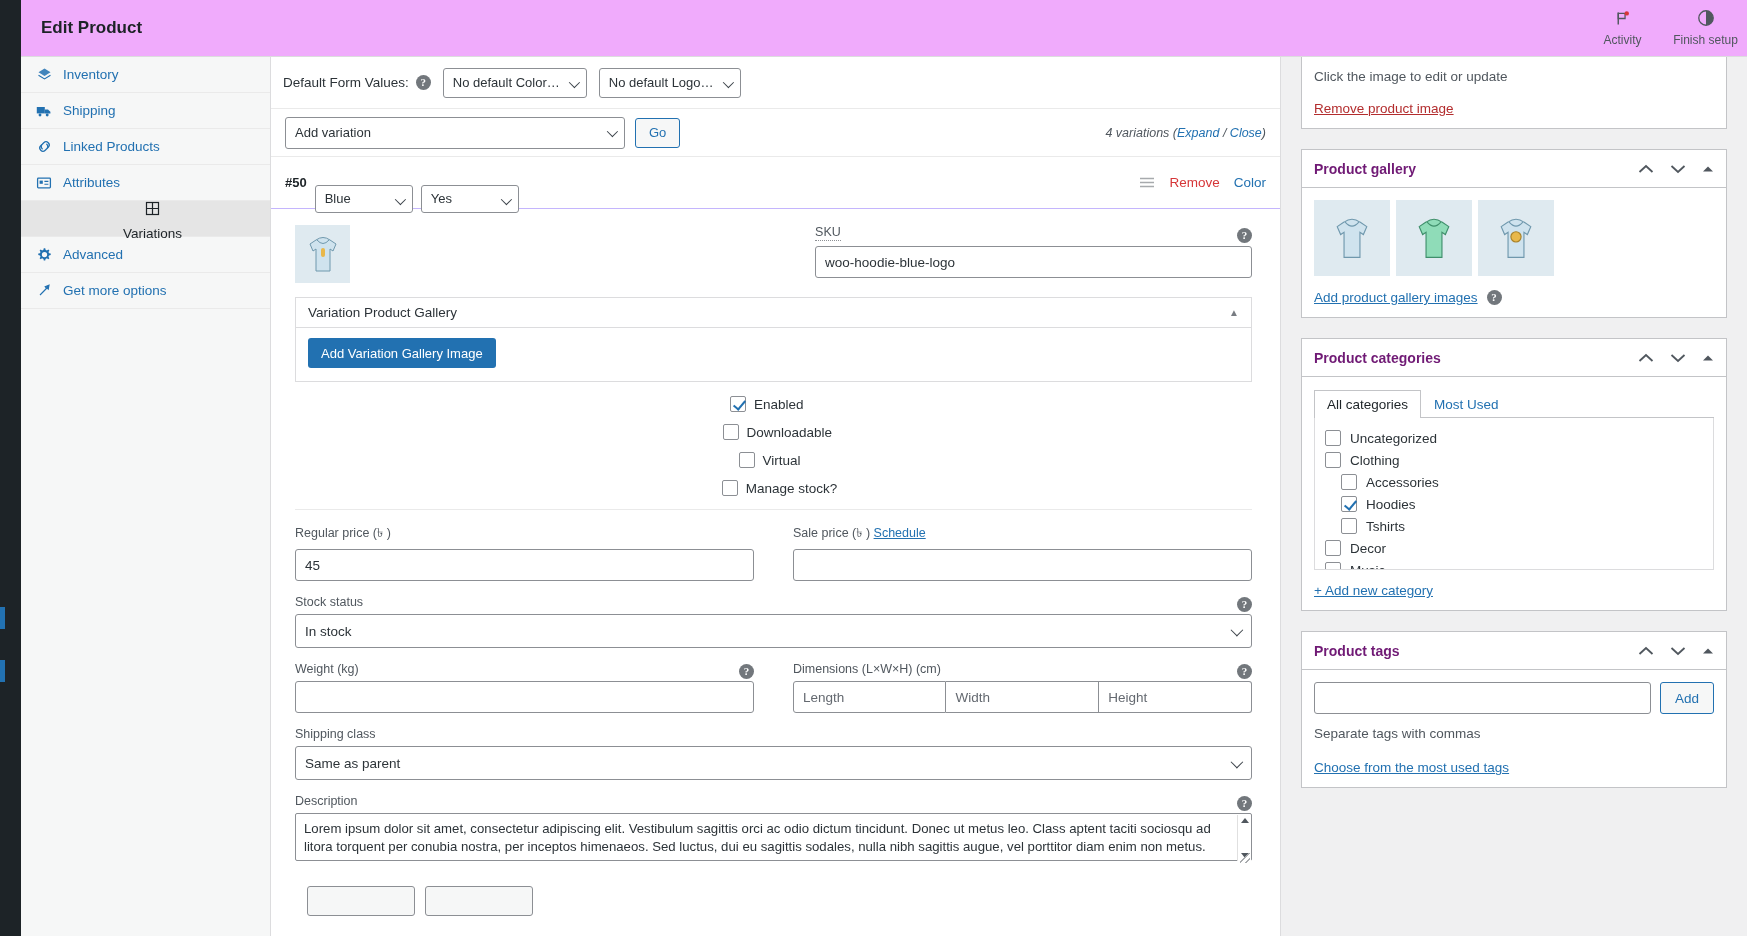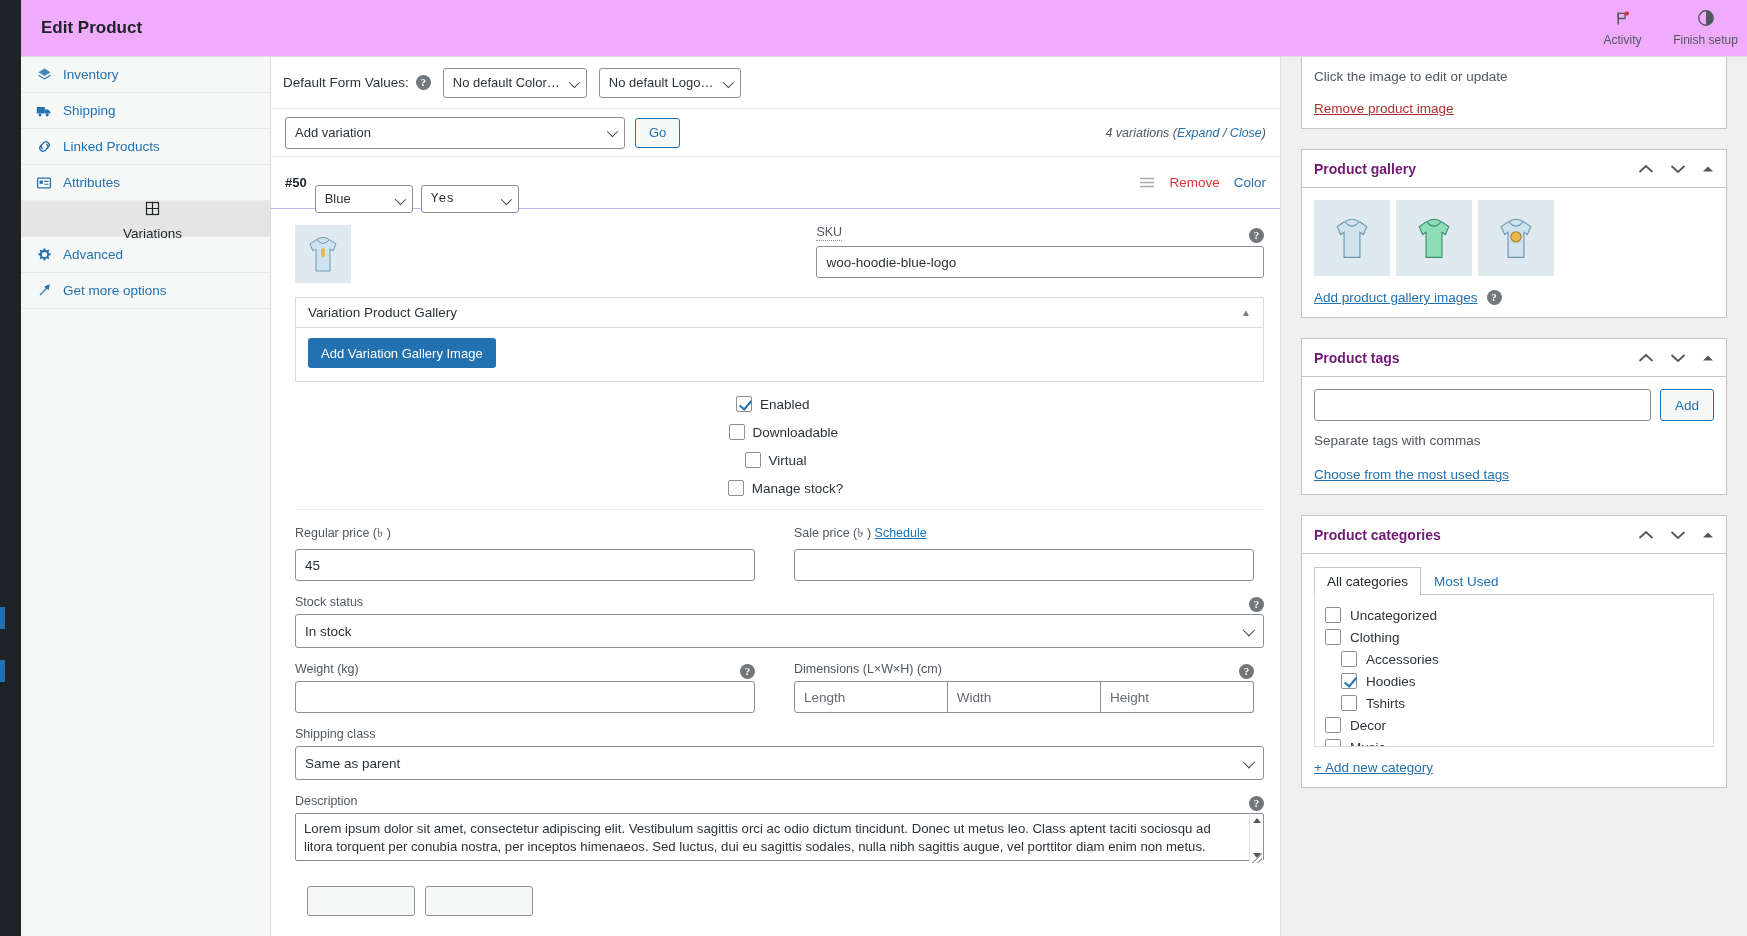--- a/index.html
+++ b/index.html
@@ -99,21 +99,21 @@
     border-bottom:1px solid #c4b5fd; background:#fff;
   }
   #var-id { font-weight:bold; font-size:13px; color:#1d2327; }
   #varhead .wc-select { height:28px;margin-top:32px; }
   #varhead-right { margin-left:auto; display:flex; align-items:center; gap:14px; }
   #drag-handle { color:#a7aaad; font-size:15px; letter-spacing:0; cursor:move; line-height:1; }
   #remove-link { color:#d63638; font-size:13.5px; cursor:pointer; }
   #edit-link { color:#2271b1; font-size:13.5px; cursor:pointer; }
 
   
-  #varbody { padding:16px 16px 0 24px; }
+  #varbody { padding:16px 28px 0 24px; }
 
   #row-img-sku { display:flex; gap:0; }
   #var-thumb {
     width:58px; height:58px; background:#dfeaf0;
     display:flex; align-items:center; justify-content:center; cursor:pointer;
   }
   #sku-block { margin-left:465px; width:460px; }
   .fld-label { font-size:12.5px; color:#50575e; margin-bottom:5px; display:block; }
   .fld-label.dotted { border-bottom:1px dotted #8c8f94; display:inline-block; padding-bottom:1px; }
   .txt-input {
@@ -395,21 +395,21 @@
       <span>4 variations</span>
       <span>(</span><a>Expand</a><span> / </span><a>Close</a><span>)</span>
     </div>
   </div>
 
   <div id="varhead">
     <span id="var-id">#50</span>
     <div class="wc-select" style="width:98px;">
       <span>Blue</span>
     </div>
-    <div class="wc-select" style="width:98px;font-family:Liberation Mono, monospace;">
+    <div class="wc-select" style="width:98px;">
       <span>Yes</span>
     </div>
     <div id="varhead-right">
       <span id="drag-handle">
         <svg width="16" height="11" viewBox="0 0 16 11">
             <path d="M1 1.5 h14 M1 5.5 h14 M1 9.5 h14" stroke="#a7aaad" stroke-width="1.5"></path>
           </svg>
       </span>
       <span id="remove-link">Remove</span>
       <span id="edit-link">Color</span>
@@ -583,51 +583,20 @@
             <path d="M13 8 q7-5 14 0 l6 4 -3 7 -3-2 v22 h-14 v-22 l-3 2 -3-7 z" fill="#cfe3ee" stroke="#6f98ad" stroke-width="1"></path>
             <path d="M14 8 q6 7 12 0" fill="none" stroke="#6f98ad" stroke-width="1"></path>
             <circle cx="20" cy="21" r="4.5" fill="#e8b84b" stroke="#a8822a" stroke-width="1"></circle>
           </svg>
         </div>
       </div>
       <div id="agi-row">
         <span id="add-gallery-images">Add product gallery images</span>
         <span class="help-ico">?</span>
       </div>
-    </div>
-  </div>
-
-  <div class="box">
-    <div class="box-head">
-      <span class="box-title">Product tags</span>
-      <span class="box-actions">
-        <span class="chev">
-            <svg width="16" height="10" viewBox="0 0 16 10">
-              <path d="M1.5 8 L8 2 L14.5 8" stroke="#50575e" stroke-width="1.8" fill="none"></path>
-            </svg>
-          </span>
-        <span class="chev">
-            <svg width="16" height="10" viewBox="0 0 16 10">
-              <path d="M1.5 2 L8 8 L14.5 2" stroke="#50575e" stroke-width="1.8" fill="none"></path>
-            </svg>
-          </span>
-        <span class="chev">
-            <svg width="12" height="8" viewBox="0 0 12 8">
-              <path d="M1 6.5 L6 1.5 L11 6.5 Z" fill="#50575e"></path>
-            </svg>
-          </span>
-      </span>
-    </div>
-    <div class="box-body">
-      <div id="tag-input-row">
-        <input class="txt-input" id="tag-input" value="" style="">
-        <button id="tag-add-btn">Add</button>
-      </div>
-      <div id="tag-hint">Separate tags with commas</div>
-      <span id="choose-tags">Choose from the most used tags</span>
     </div>
   </div>
 
   <div class="box">
     <div class="box-head">
       <span class="box-title">Product categories</span>
       <span class="box-actions">
         <span class="chev">
             <svg width="16" height="10" viewBox="0 0 16 10">
               <path d="M1.5 8 L8 2 L14.5 8" stroke="#50575e" stroke-width="1.8" fill="none"></path>
@@ -677,13 +646,44 @@
         </label>
         <label class="cat-row">
           <span class="cbox"></span>
           <span>Music</span>
         </label>
       </div>
       <span id="add-new-category">+ Add new category</span>
     </div>
   </div>
 
+  <div class="box">
+    <div class="box-head">
+      <span class="box-title">Product tags</span>
+      <span class="box-actions">
+        <span class="chev">
+            <svg width="16" height="10" viewBox="0 0 16 10">
+              <path d="M1.5 8 L8 2 L14.5 8" stroke="#50575e" stroke-width="1.8" fill="none"></path>
+            </svg>
+          </span>
+        <span class="chev">
+            <svg width="16" height="10" viewBox="0 0 16 10">
+              <path d="M1.5 2 L8 8 L14.5 2" stroke="#50575e" stroke-width="1.8" fill="none"></path>
+            </svg>
+          </span>
+        <span class="chev">
+            <svg width="12" height="8" viewBox="0 0 12 8">
+              <path d="M1 6.5 L6 1.5 L11 6.5 Z" fill="#50575e"></path>
+            </svg>
+          </span>
+      </span>
+    </div>
+    <div class="box-body">
+      <div id="tag-input-row">
+        <input class="txt-input" id="tag-input" value="" style="">
+        <button id="tag-add-btn">Add</button>
+      </div>
+      <div id="tag-hint">Separate tags with commas</div>
+      <span id="choose-tags">Choose from the most used tags</span>
+    </div>
+  </div>
+
 </div>
 
 </body></html>

